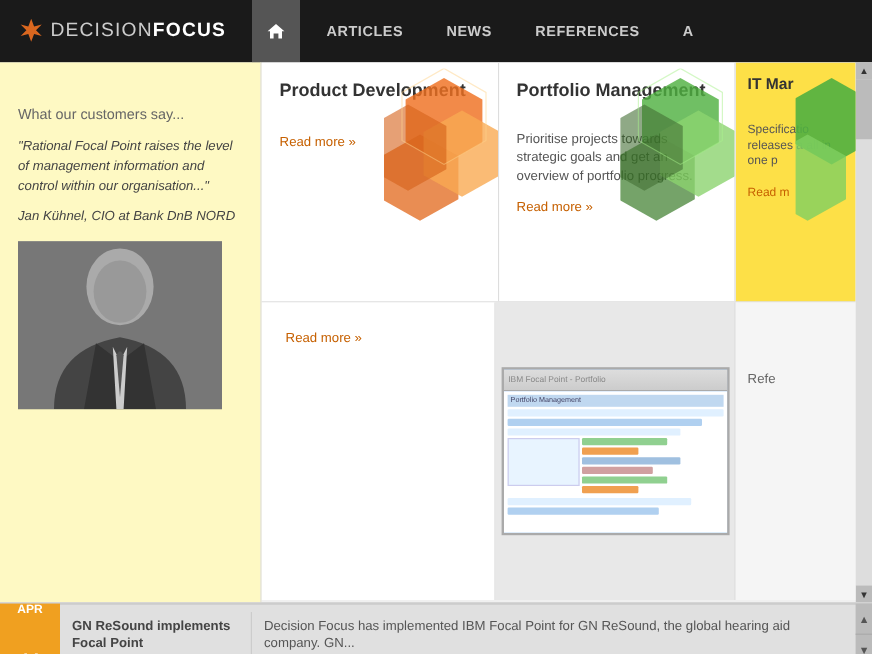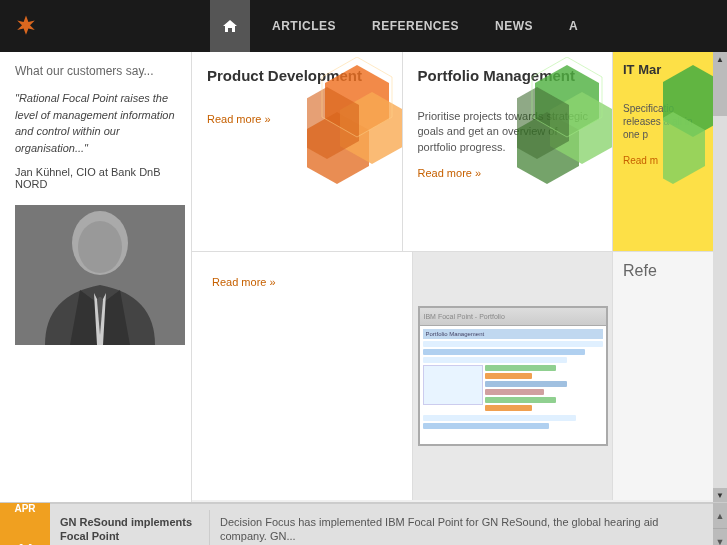--- a/index.html
+++ b/index.html
@@ -63,41 +63,42 @@
 
     
     #main {
       display: flex;
       height: 450px;
       position: relative;
     }
 
     
     #sidebar {
-      width: 192px;
-      background: #ffffff;
+      width: 218px;
+      background: #fef9c3;
       border-right: 1px solid #ddd;
-      padding: 12px 15px;
+      padding: 36px 15px;
       flex-shrink: 0;
     }
     #sidebar-title {
       font-size: 12px;
       color: #666;
       margin-bottom: 12px;
     }
     #quote {
       font-size: 11px;
       color: #444;
       line-height: 1.5;
       font-style: italic;
       margin-bottom: 10px;
     }
     #quote-author {
       font-size: 11px;
       color: #444;
+      font-style: italic;
       margin-bottom: 15px;
     }
     #person-photo {
       width: 170px;
       height: 140px;
       background: linear-gradient(to bottom, #888, #555);
       position: relative;
       overflow: hidden;
       margin-top: 10px;
     }
@@ -248,23 +249,24 @@
       width: 40%;
     }
 
     #references-panel {
       width: 100px;
       background: #f5f5f5;
       padding: 10px;
       overflow: hidden;
     }
     .references-label {
-      font-size: 16px;
+      font-size: 11px;
       color: #666;
       margin-bottom: 8px;
+      margin-top: 48px;
     }
 
     
     #news-bar {
       height: 52px;
       background: #e0e0e0;
       border-top: 2px solid #ccc;
       display: flex;
       align-items: center;
       padding: 0;
@@ -347,30 +349,33 @@
   </style>
 </head>
 <body>
 
 <div id="header">
   <div id="logo-area">
 
     <svg id="logo-icon" viewBox="0 0 30 30" width="30" height="30">
       <path d="M15 2 L18 10 L26 8 L20 14 L26 20 L18 18 L15 26 L12 18 L4 20 L10 14 L4 8 L12 10 Z" fill="#f07020" opacity="0.9"></path>
     </svg>
+    <span style="color:white;font-size:16px;font-weight:bold;margin-left:4px;letter-spacing:1px;">
+      <span style="font-weight:300;color:#ccc;">DECISION</span><span style="font-weight:900;color:white;">FOCUS</span>
+    </span>
   </div>
   <nav id="nav">
     <div class="nav-home">
       <svg width="16" height="14" viewBox="0 0 16 14" fill="white">
         <path d="M8 1 L15 7 L13 7 L13 13 L10 13 L10 9 L6 9 L6 13 L3 13 L3 7 L1 7 Z"></path>
       </svg>
     </div>
     <div class="nav-item">ARTICLES</div>
+    <div class="nav-item">NEWS</div>
     <div class="nav-item">REFERENCES</div>
-    <div class="nav-item">NEWS</div>
     <div class="nav-item">A</div>
   </nav>
 </div>
 
 <div id="main">
 
   <div id="sidebar">
     <div id="sidebar-title">What our customers say...</div>
     <div id="quote">"Rational Focal Point raises the level of management information and control within our organisation..."</div>
     <div id="quote-author">Jan Kühnel, CIO at Bank DnB NORD</div>

